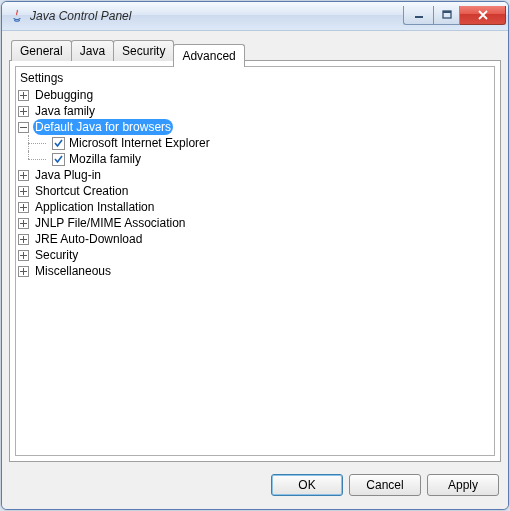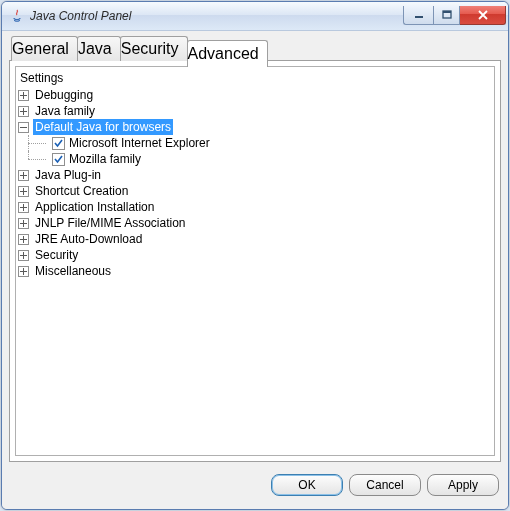--- a/index.html
+++ b/index.html
@@ -81,27 +81,27 @@
   }
   .tabs {
     display: flex;
     align-items: flex-end;
     height: 22px;
     padding-left: 2px;
     position: relative;
     z-index: 2;
   }
   .tab {
-    padding: 3px 8px 3px 0;
+    padding: 3px 8px 3px 8px;
     border: 1px solid #9f9f9f;
     border-bottom: none;
     background: #f0f0f0;
     margin-right: 0px;
     border-radius: 3px 3px 0 0;
-    font-size: 16px;
+    font-size: 12px;
     color: #000;
     position: relative;
     top: 1px;
   }
   .tab.active {
     background: #fff;
     border-color: #9f9f9f;
     top: 7px;
     padding-top: 4px;
     padding-bottom: 4px;
@@ -160,20 +160,21 @@
     background: #595959;
   }
   .twisty::before { left:1px; right:1px; top:4px; height:1px; }
   .twisty.plus::after { top:1px; bottom:1px; left:4px; width:1px; }
   .node .label {
     padding: 0 2px;
   }
   .node.selected .label {
     background: #3399ff;
     color: #fff;
+    border-radius: 8px;
   }
   .chk {
     width: 13px;
     height: 13px;
     border: 1px solid #8f8f8f;
     background: #fff;
     margin-right: 4px;
     position: relative;
     flex: none;
     box-sizing: border-box;
@@ -195,21 +196,21 @@
     justify-content: flex-end;
     align-items: center;
     gap: 6px;
     padding-right: 2px;
     padding-top: 6px;
   }
   .btn {
     min-width: 72px;
     height: 22px;
     border: 1px solid #8a8a8a;
-    border-radius: 8px;
+    border-radius: 3px;
     background: linear-gradient(to bottom, #fdfdfd, #e4e4e4);
     font-size: 12px;
     display: flex;
     align-items: center;
     justify-content: center;
     box-sizing: border-box;
     padding: 0 10px;
   }
   .btn.default {
     border-color: #3c7fb1;

